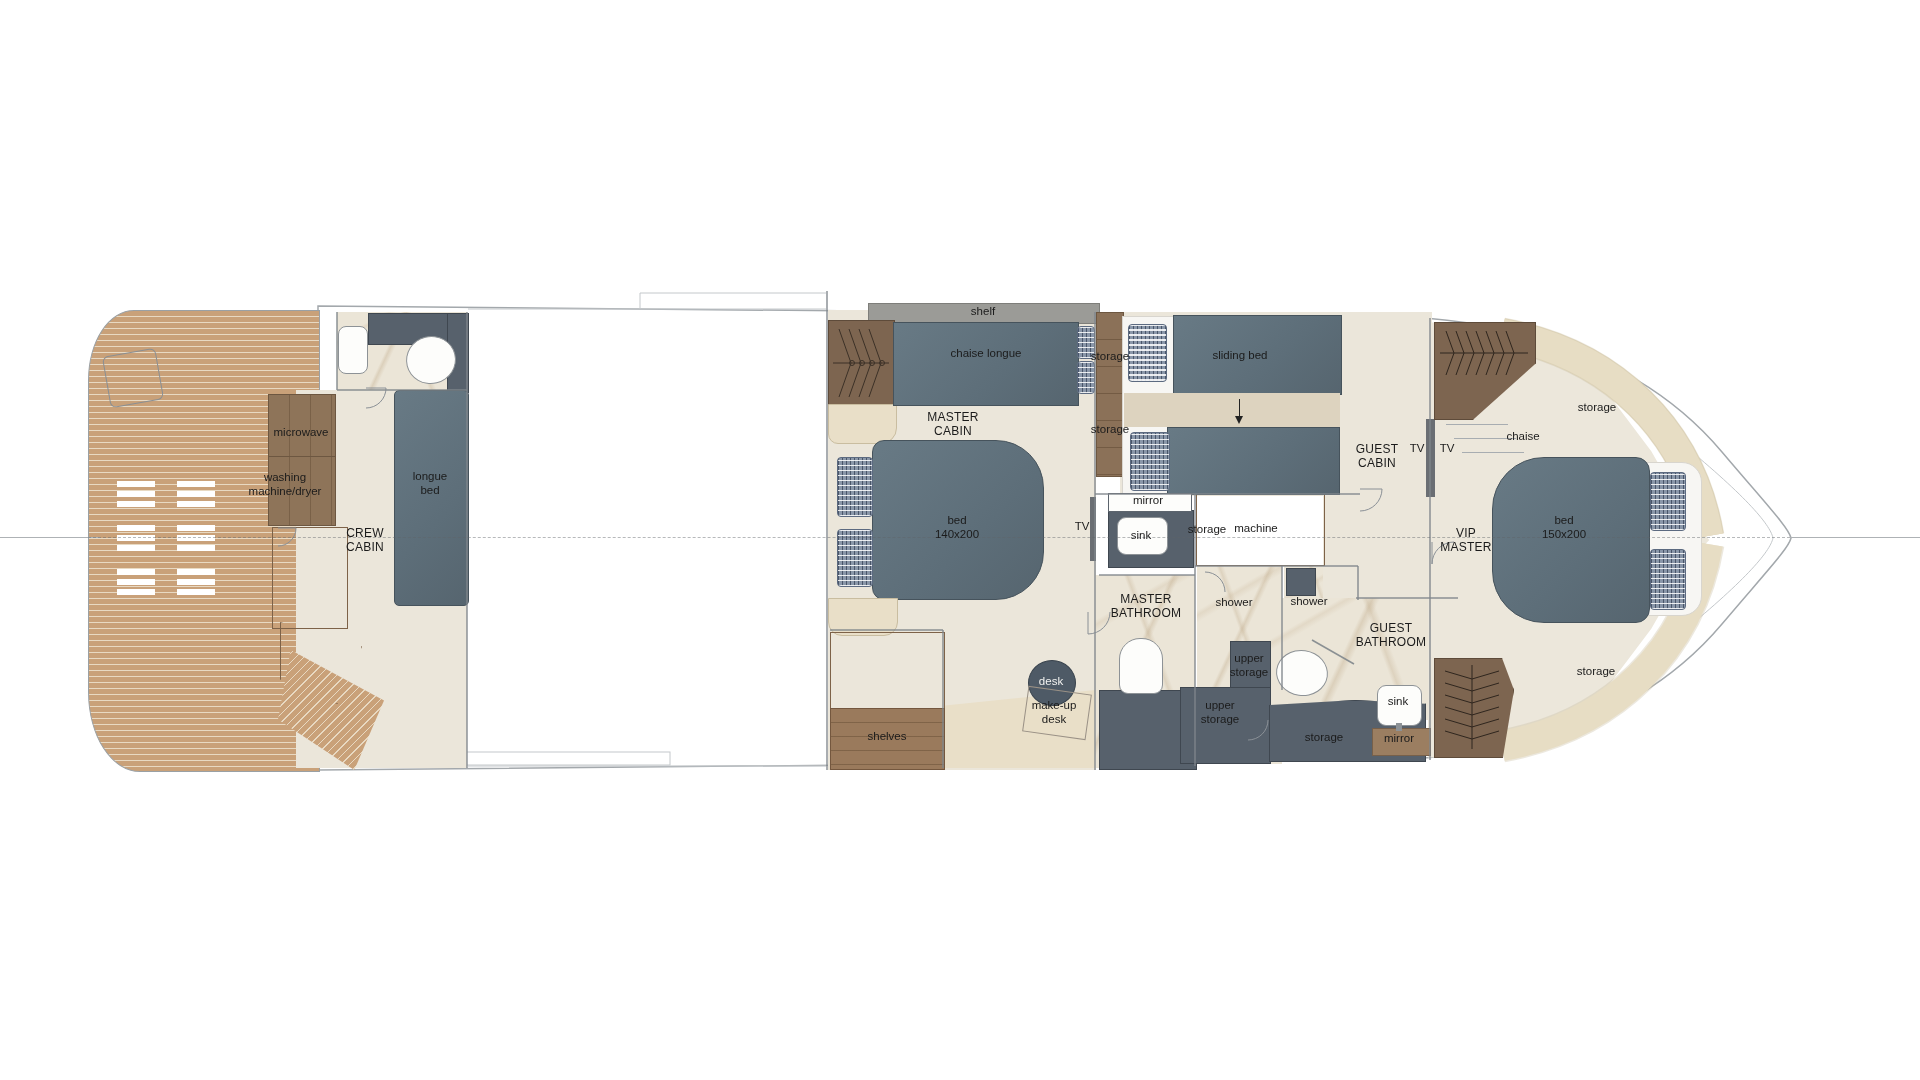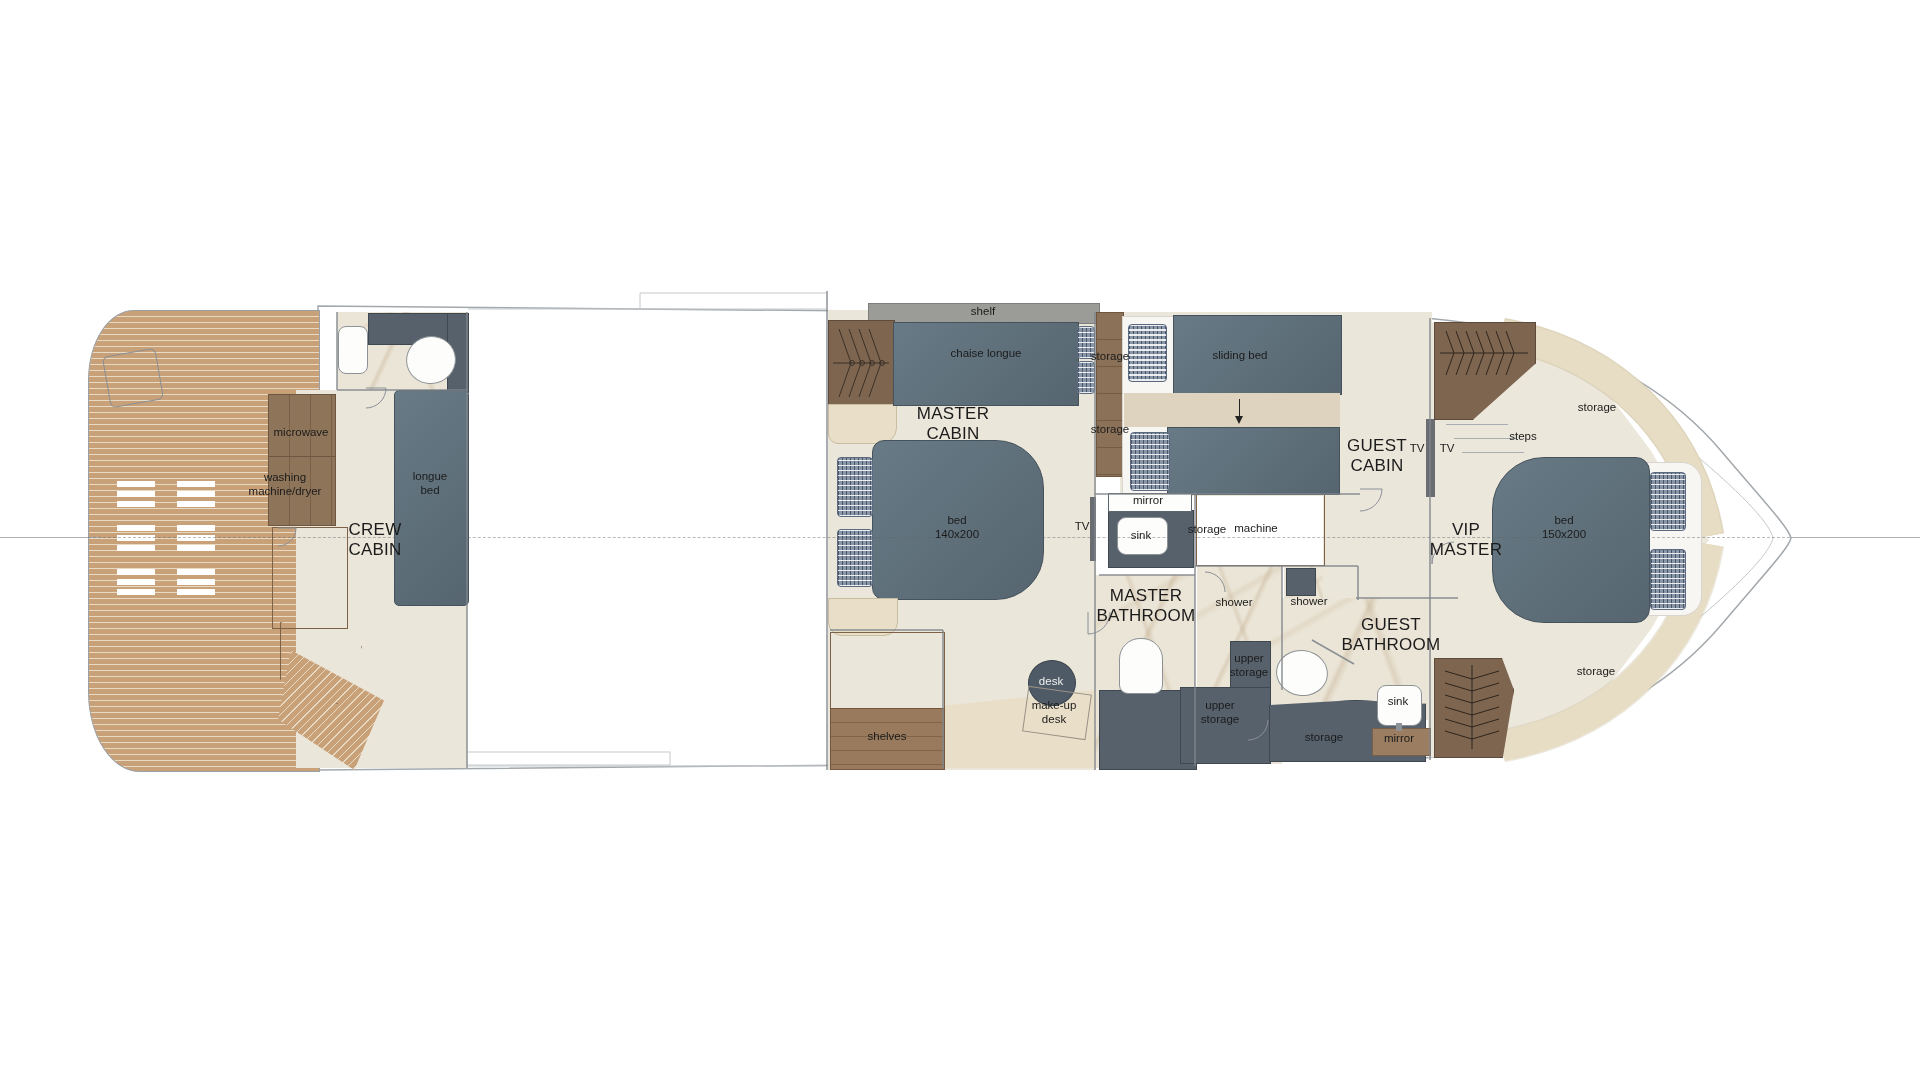--- a/index.html
+++ b/index.html
@@ -1,21 +1,21 @@
 <!DOCTYPE html>
 <html><head>
 <meta charset="utf-8">
 <style>
   html,body{margin:0;padding:0;background:#ffffff;}
   #stage{position:relative;width:1920px;height:1080px;background:#fff;overflow:hidden;
          font-family:"Liberation Sans", sans-serif;color:#1b1b1b;}
   .abs{position:absolute;}
   .lbl{position:absolute;z-index:10;font-size:11.5px;line-height:1.18;text-align:center;
        white-space:pre-line;transform:translate(-50%,-50%);color:#1b1b1b;}
-  .nm{font-size:17px;letter-spacing:.25px;}
+  .nm{font-size:12px;letter-spacing:.25px;}
   
   .teak{background:repeating-linear-gradient(180deg,#c9a179 0 5px,#e8d9c2 5px 6px);}
   .teak45{background:repeating-linear-gradient(135deg,#c9a179 0 5px,#e8d9c2 5px 6px);}
   .wood{background:#8e7459 repeating-linear-gradient(90deg,rgba(0,0,0,0) 0 20px,rgba(60,40,20,.25) 20px 21px);border:1px solid #6d5741;}
   .woodv{background:#8b7158 repeating-linear-gradient(180deg,rgba(0,0,0,0) 0 26px,rgba(60,40,20,.3) 26px 27px);border:1px solid #6d5741;}
   .wooddark{background:#7d6550;border:1px solid #5e4b3a;}
   .stairwood{background:#a78b69 repeating-linear-gradient(45deg,rgba(90,60,30,.22) 0 9px,rgba(0,0,0,0) 9px 18px),
              repeating-linear-gradient(90deg,rgba(0,0,0,0) 0 31px,rgba(70,45,20,.35) 31px 32px);border:1px solid #7d6248;}
   .shelfwood{background:#9a7a5c repeating-linear-gradient(180deg,rgba(0,0,0,0) 0 13px,rgba(60,40,20,.28) 13px 14px);border:1px solid #74573e;}
   .slate{background:linear-gradient(135deg,#687a85,#5d6e79 60%,#56656f);border:1px solid #46535c;}
@@ -194,21 +194,21 @@
       <path d="M1432,542 V564 M1432,564 A22,22 0 0 1 1454,542"></path>
       <path d="M366,388 H386 M386,388 A20,20 0 0 1 366,408"></path>
       <path d="M278,528 H296 M296,528 A18,18 0 0 1 278,546"></path>
       <path d="M1205,572 A20,20 0 0 1 1225,592 M1248,740 A20,20 0 0 0 1268,720"></path>
     </g>
   </svg>
 
   <div class="lbl" style="left:301px;top:433px">microwave</div>
   <div class="lbl" style="left:285px;top:485px">washing
 machine/dryer</div>
-  <div class="lbl nm" style="left:375px;top:540px">CREW
+  <div class="lbl nm" style="left:365px;top:540px">CREW
 CABIN</div>
   <div class="lbl" style="left:430px;top:484px">longue
 bed</div>
 
   <div class="lbl" style="left:983px;top:312px">shelf</div>
   <div class="lbl" style="left:986px;top:354px">chaise longue</div>
   <div class="lbl nm" style="left:953px;top:424px">MASTER
 CABIN</div>
   <div class="lbl" style="left:957px;top:528px">bed
 140x200</div>
@@ -239,21 +239,21 @@
   <div class="lbl nm" style="left:1391px;top:635px">GUEST
 BATHROOM</div>
   <div class="lbl" style="left:1249px;top:666px">upper
 storage</div>
   <div class="lbl" style="left:1220px;top:713px">upper
 storage</div>
   <div class="lbl" style="left:1324px;top:738px">storage</div>
   <div class="lbl" style="left:1398px;top:702px">sink</div>
   <div class="lbl" style="left:1399px;top:739px">mirror</div>
 
-  <div class="lbl" style="left:1523px;top:437px">steps</div>
+  <div class="lbl" style="left:1523px;top:437px">chaise</div>
   <div class="lbl" style="left:1597px;top:408px">storage</div>
   <div class="lbl nm" style="left:1466px;top:540px">VIP
 MASTER</div>
   <div class="lbl" style="left:1564px;top:528px">bed
 150x200</div>
   <div class="lbl" style="left:1596px;top:672px">storage</div>
 
 </div>
 
 </body></html>

